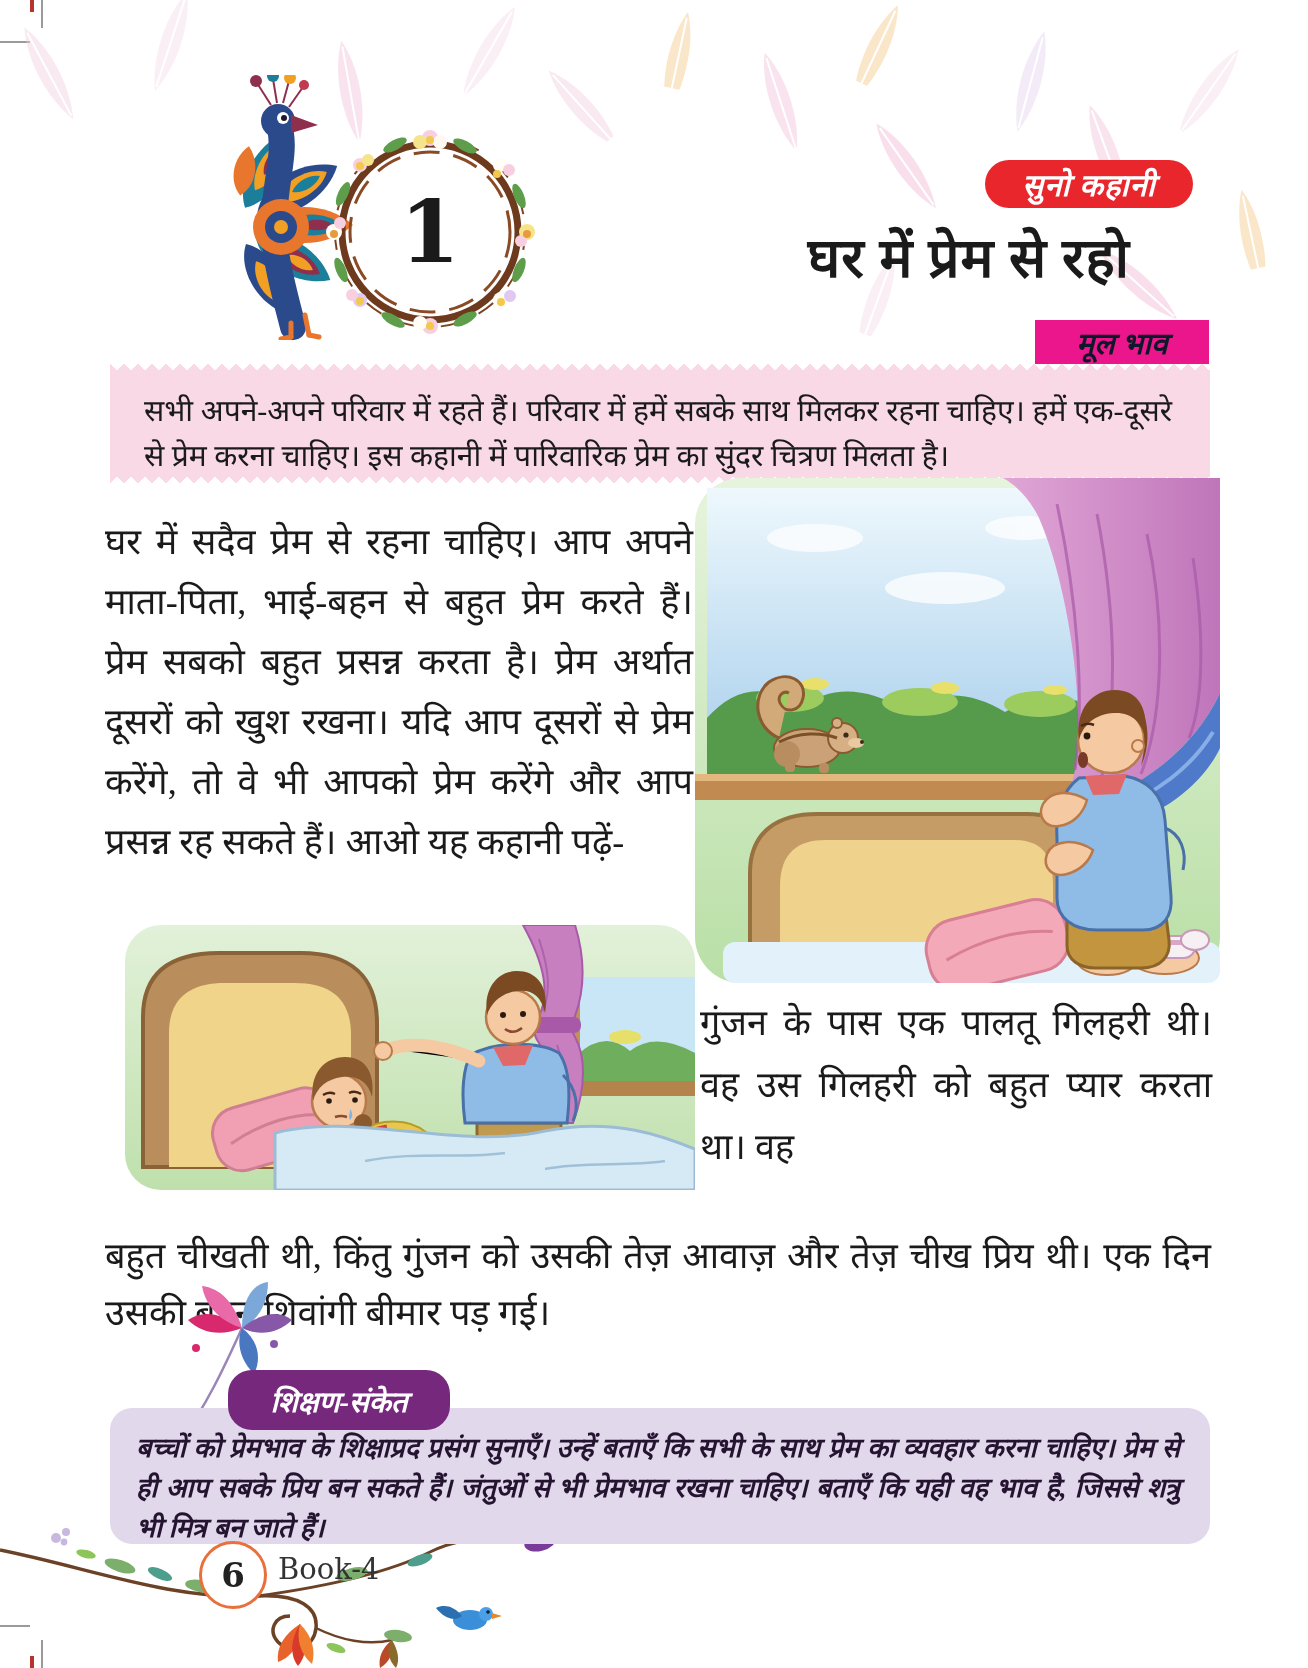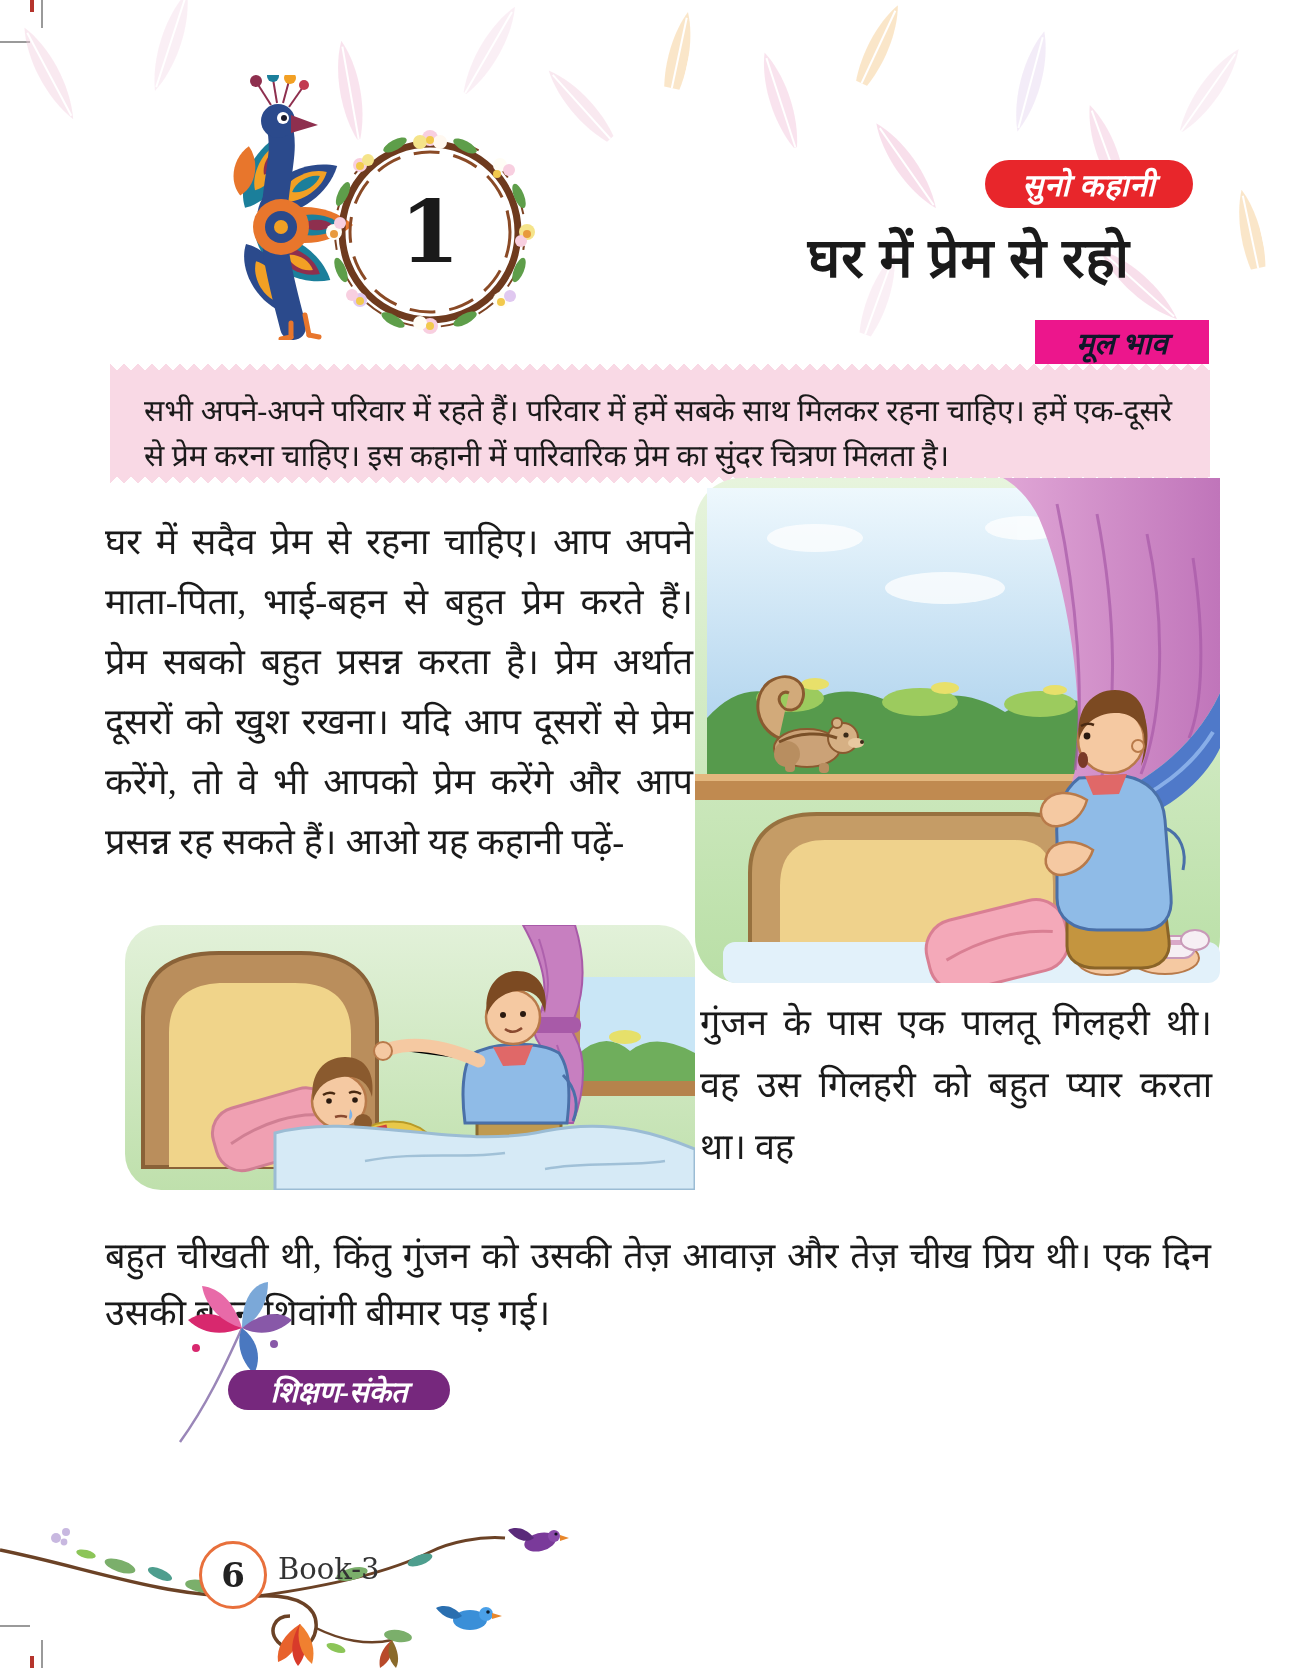--- a/index.html
+++ b/index.html
@@ -25,21 +25,21 @@
       background-size:14px 8px;background-repeat:repeat-x;}
   .intro-box::after{content:"";position:absolute;left:0;right:0;bottom:-8px;height:8px;
       background:linear-gradient(-135deg,#f9d9e5 6px,transparent 0),linear-gradient(135deg,#f9d9e5 6px,transparent 0);
       background-size:14px 8px;background-repeat:repeat-x;}
   .intro-text{padding:16px 38px 0 34px;font-size:30px;line-height:45px;text-align:justify;}
   
   .para-left{left:105px;top:512px;width:588px;font-size:36px;line-height:60px;text-align:justify;}
   .para-right{left:700px;top:992px;width:512px;font-size:36px;line-height:62px;text-align:justify;}
   .para-full{left:105px;top:1228px;width:1106px;font-size:36px;line-height:57px;text-align:justify;}
   
-  .teach-badge{left:228px;top:1370px;width:222px;height:40px;background:#76287d;border-radius:24px;
+  .teach-badge{left:228px;top:1370px;width:222px;height:60px;background:#76287d;border-radius:24px;
       display:flex;align-items:center;justify-content:center;color:#fff;font-weight:bold;
       font-style:italic;font-size:29px;z-index:4;}
   .teach-box{left:110px;top:1408px;width:1100px;height:136px;background:#e1d8eb;border-radius:22px;z-index:2;}
   .teach-text{padding:20px 30px 0 26px;font-size:27px;line-height:40px;font-style:italic;
       font-weight:600;text-align:justify;color:#241430;}
   
   .page-circle{left:199px;top:1541px;width:62px;height:62px;border:3px solid #e8703c;border-radius:50%;
       background:#fff;display:flex;align-items:center;justify-content:center;
       font-family:"DejaVu Serif",serif;font-size:34px;font-weight:bold;color:#222;z-index:3;}
   .book-label{left:278px;top:1552px;font-family:"DejaVu Serif",serif;font-size:29px;color:#333;z-index:3;}
@@ -413,20 +413,23 @@
       <path d="M92,46 C112,30 130,28 142,38 C128,52 108,54 92,46 Z" fill="#8858a8"></path>
       <path d="M92,46 C108,58 112,76 104,92 C90,78 86,60 92,46 Z" fill="#4a78c0"></path>
     </g>
     <circle cx="46" cy="66" r="4" fill="#d8286e"></circle>
       <circle cx="124" cy="62" r="4" fill="#8858a8"></circle>
   </svg>
 
   <div class="abs teach-badge">
       <span>शिक्षण-संकेत</span>
     </div>
+  <div class="abs teach-box">
+    <div class="teach-text">बच्चों को प्रेमभाव के शिक्षाप्रद प्रसंग सुनाएँ। उन्हें बताएँ कि सभी के साथ प्रेम का व्यवहार करना चाहिए। प्रेम से ही आप सबके प्रिय बन सकते हैं। जंतुओं से भी प्रेमभाव रखना चाहिए। बताएँ कि यही वह भाव है, जिससे शत्रु भी मित्र बन जाते हैं।</div>
+  </div>
 
   <svg class="abs" style="left:0;top:1528px;" width="580" height="140" viewBox="0 0 580 140">
     <path d="M0,22 C90,40 170,72 258,68 C300,66 318,80 316,100 C314,120 292,128 278,114 C268,103 274,88 290,88" stroke="#6b4226" stroke-width="3.5" fill="none"></path>
     <path d="M258,68 C330,58 390,44 430,24 M430,24 C450,14 480,8 505,10" stroke="#6b4226" stroke-width="3" fill="none"></path>
     <path d="M316,100 C340,112 368,118 392,112" stroke="#6b4226" stroke-width="2.5" fill="none"></path>
     <g fill="#7baf6b">
       <ellipse cx="120" cy="38" rx="16" ry="6" transform="rotate(18 120 38)"></ellipse>
       <ellipse cx="200" cy="58" rx="15" ry="6" transform="rotate(10 200 58)"></ellipse>
       <ellipse cx="352" cy="46" rx="16" ry="6" transform="rotate(-14 352 46)"></ellipse>
       <ellipse cx="398" cy="108" rx="14" ry="6" transform="rotate(8 398 108)"></ellipse>
@@ -465,15 +468,15 @@
       </g>
     <g fill="#8cc558">
         <ellipse cx="336" cy="120" rx="10" ry="4" transform="rotate(20 336 120)"></ellipse>
         <ellipse cx="86" cy="26" rx="10" ry="4" transform="rotate(14 86 26)"></ellipse>
       </g>
   </svg>
 
   <div class="abs page-circle">
       <span>6</span>
     </div>
-  <div class="abs book-label">Book-3</div>
+  <div class="abs book-label">Book-4</div>
 
 </div>
 
 </body></html>

